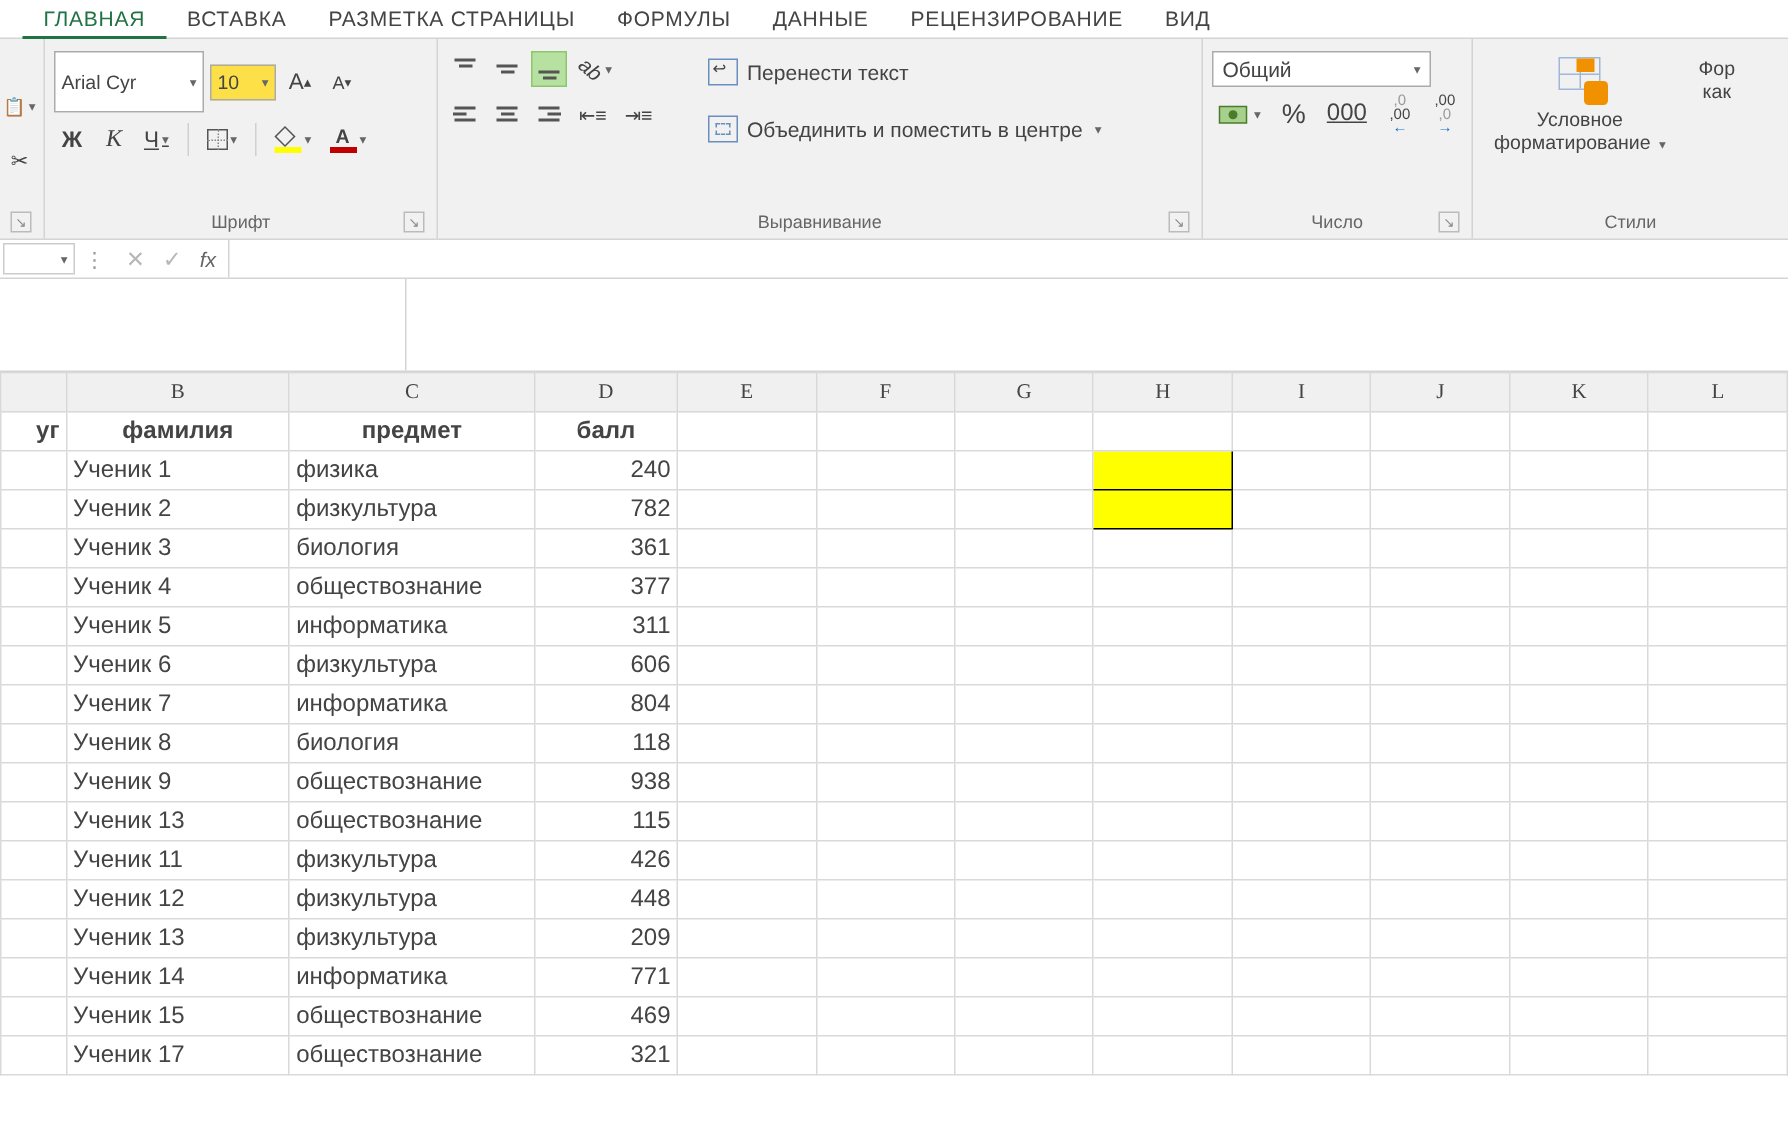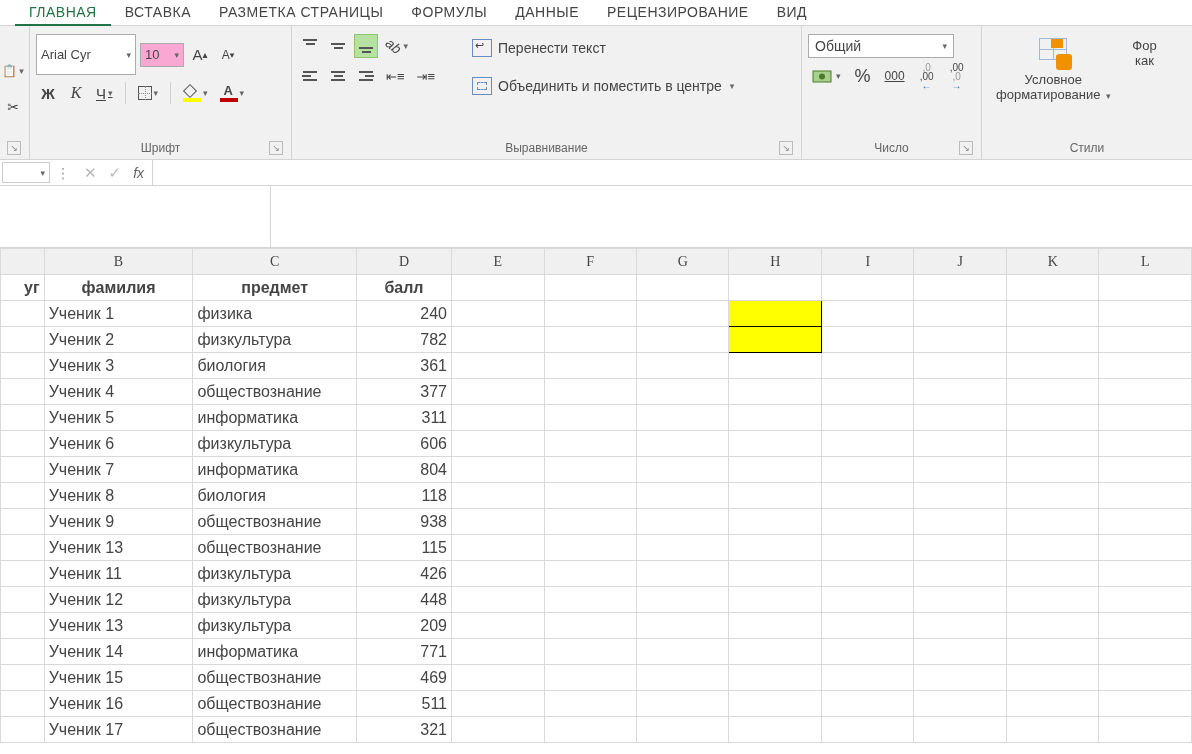--- a/index.html
+++ b/index.html
@@ -19,21 +19,21 @@
 
   
   .clipboard-col { width: 28px; display: flex; flex-direction: column; gap: 14px; padding-top: 30px; }
   .mini-icon { width: 22px; height: 22px; border: 1px solid transparent; display: flex; align-items: center; justify-content: center; }
   .dd-caret { font-size: 9px; color: #666; margin-left: 2px; }
 
   
   .font-body { flex-direction: column; gap: 6px; padding-top: 4px; }
   .font-row { display: flex; gap: 4px; align-items: center; }
   .font-name-box { width: 100px; height: 41px; border: 1px solid #ababab; background: #fff; font-size: 13px; padding: 2px 4px; display: flex; align-items: center; justify-content: space-between; }
-  .font-size-box { width: 44px; height: 24px; border: 1px solid #ababab; background: #f9a8d4; font-size: 13px; padding: 2px 4px; display: flex; align-items: center; justify-content: space-between; }
+  .font-size-box { width: 44px; height: 24px; border: 1px solid #ababab; background: #fde047; font-size: 13px; padding: 2px 4px; display: flex; align-items: center; justify-content: space-between; }
   .btn { height: 24px; min-width: 24px; display: inline-flex; align-items: center; justify-content: center; border: 1px solid transparent; padding: 0 3px; cursor: pointer; }
   .bold { font-weight: bold; font-size: 15px; }
   .italic { font-style: italic; font-family: "Times New Roman"; font-size: 16px; }
   .underline { text-decoration: underline; font-size: 15px; }
   .sep { width: 1px; height: 22px; background: #d0d0d0; margin: 0 4px; align-self: center; }
 
   
   .border-icon { width: 14px; height: 14px; border: 1px solid #555; position: relative; }
   .border-icon::before { content: ""; position: absolute; left: -1px; right: -1px; top: 50%; border-top: 1px dotted #888; }
   .border-icon::after { content: ""; position: absolute; top: -1px; bottom: -1px; left: 50%; border-left: 1px dotted #888; }
@@ -268,21 +268,21 @@
         <div class="btn">
           <span class="money-icon">
             <svg viewBox="0 0 22 18">
                 <rect x="1" y="4" width="18" height="11" fill="#a8d08d" stroke="#4a7c2a"></rect>
                 <circle cx="10" cy="9.5" r="3" fill="#4a7c2a"></circle>
               </svg>
           </span>
             <span class="dd-caret">▾</span>
         </div>
         <div class="btn" style="font-size:18px;">%</div>
-        <div class="btn" style="font-size:12px;text-decoration:underline;">000</div>
+        <div class="btn" style="font-size:16px;text-decoration:underline;">000</div>
         <div class="btn" style="flex-direction:column;font-size:10px;line-height:9px;">
           <span style="color:#999;">,0</span>
             <span>,00</span>
             <span style="color:#1a6fc4;font-size:10px;">←</span>
         </div>
         <div class="btn" style="flex-direction:column;font-size:10px;line-height:9px;">
           <span>,00</span>
             <span style="color:#999;">,0</span>
             <span style="color:#1a6fc4;font-size:10px;">→</span>
         </div>
@@ -582,34 +582,20 @@
           <td></td>
           <td></td>
           <td></td>
           <td></td>
           <td></td>
           <td></td>
           <td></td>
         </tr>
         <tr>
           <td></td>
-          <td>Ученик 16</td>
-          <td>обществознание</td>
-          <td class="num-cell">511</td>
-          <td></td>
-          <td></td>
-          <td></td>
-          <td></td>
-          <td></td>
-          <td></td>
-          <td></td>
-          <td></td>
-        </tr>
-        <tr>
-          <td></td>
           <td>Ученик 17</td>
           <td>обществознание</td>
           <td class="num-cell">321</td>
           <td></td>
           <td></td>
           <td></td>
           <td></td>
           <td></td>
           <td></td>
           <td></td>

